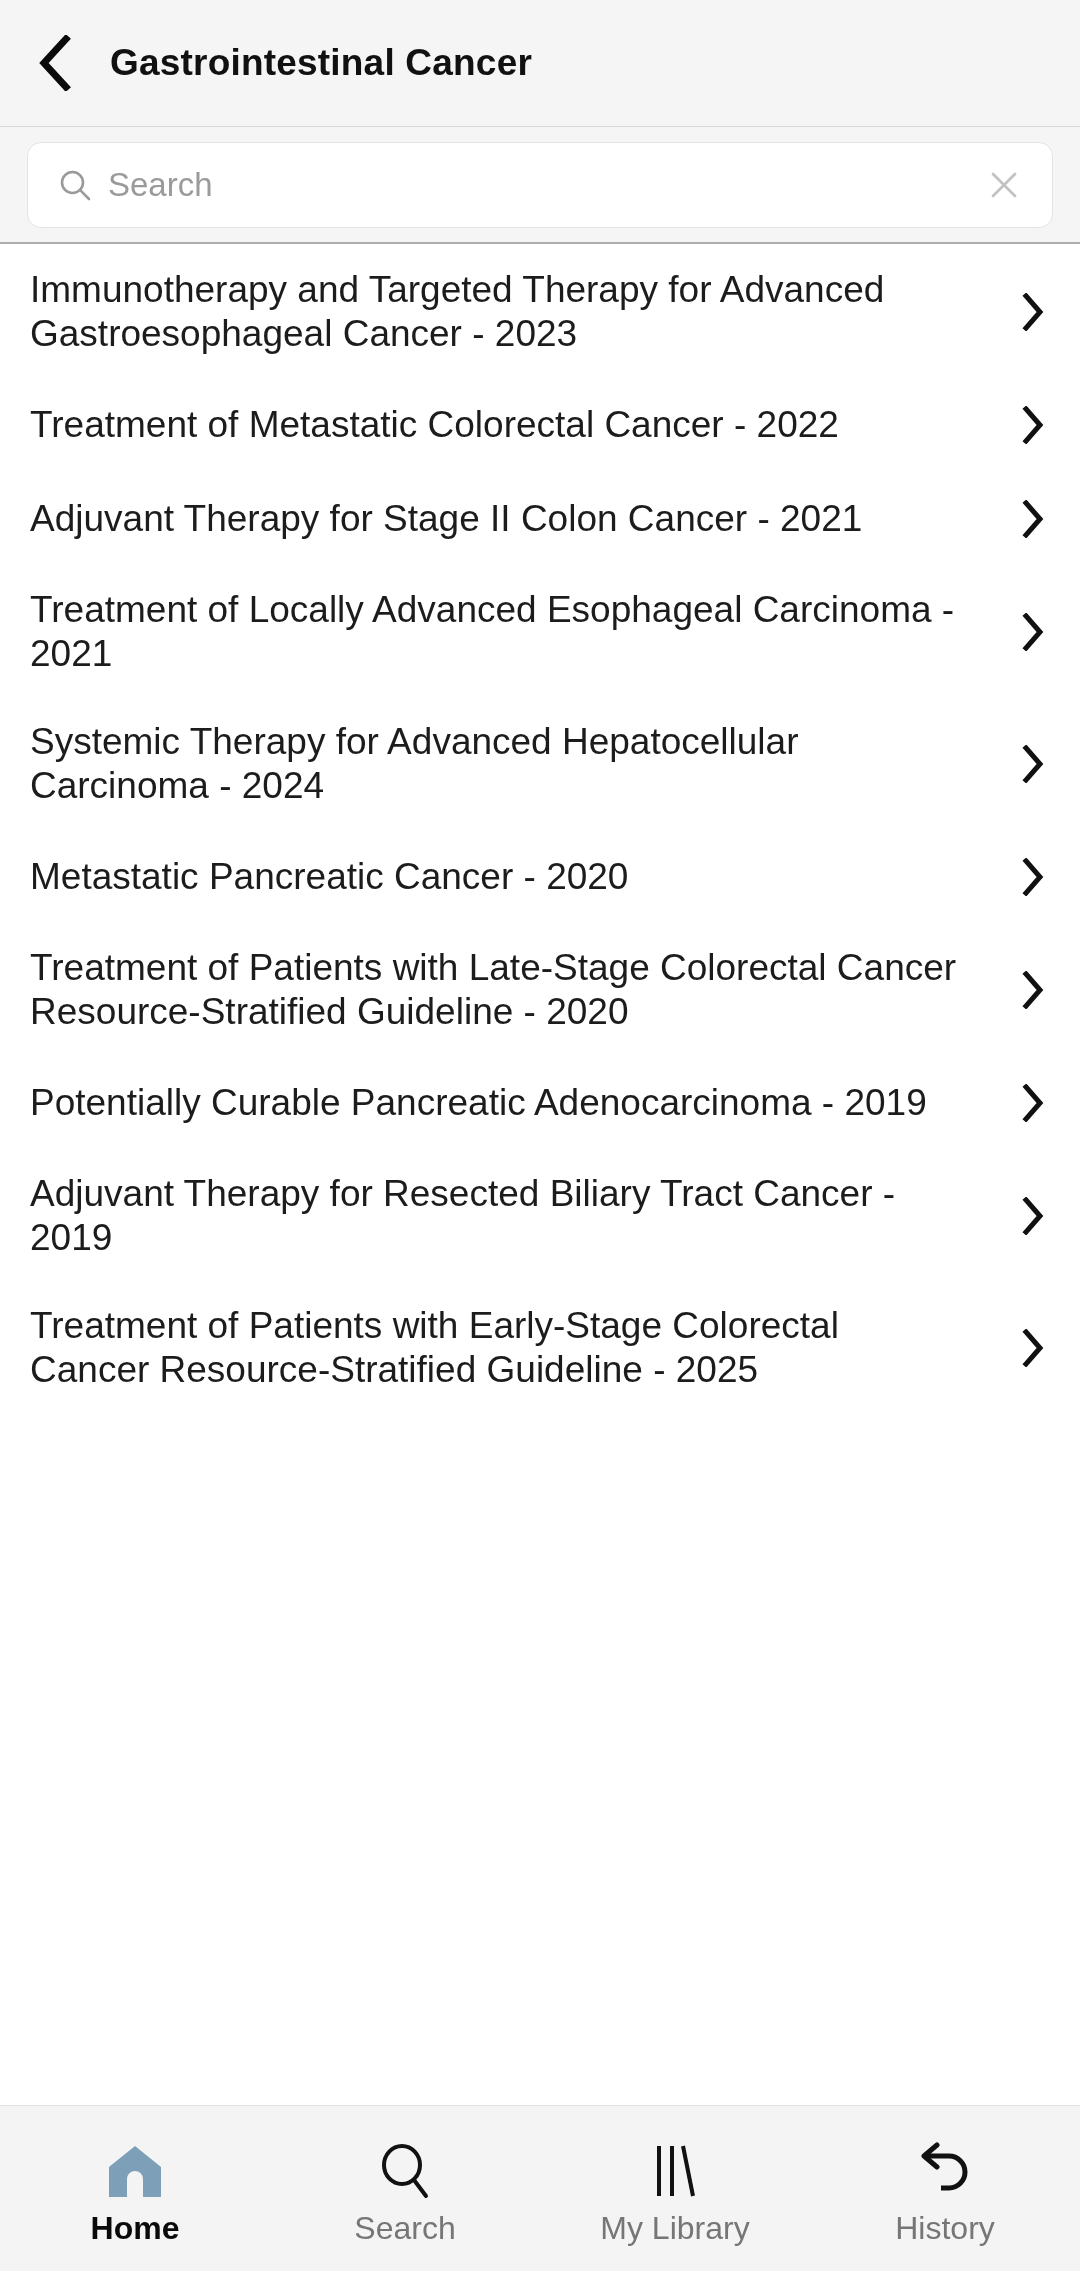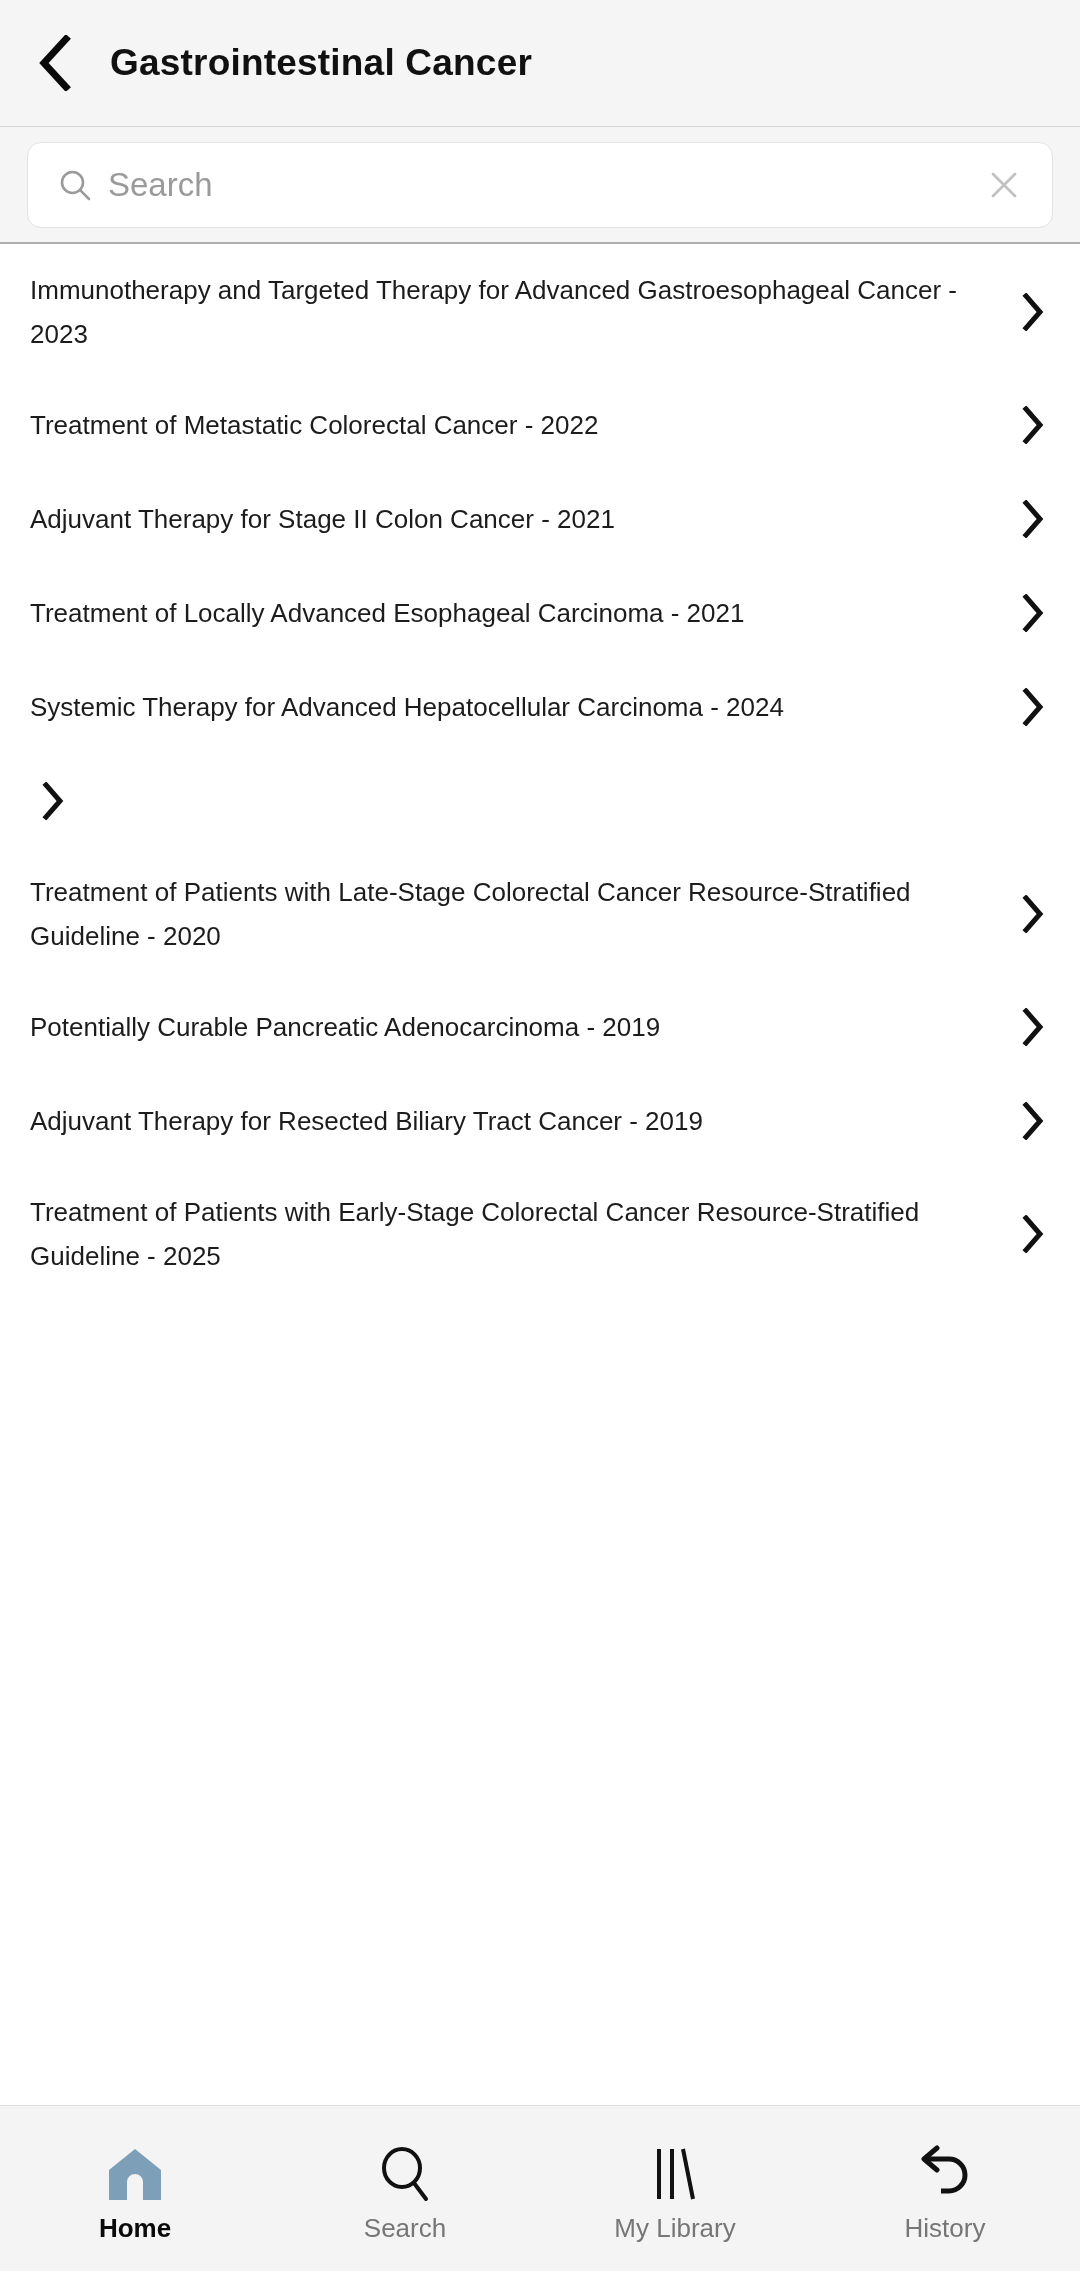--- a/index.html
+++ b/index.html
@@ -125,21 +125,21 @@
     display: flex;
     align-items: center;
     min-height: 94px;
     padding: 22px 24px 22px 30px;
     box-sizing: border-box;
     cursor: pointer;
     background: #ffffff;
   }
   .list-item-label {
     flex: 1;
-    font-size: 26px;
+    font-size: 37px;
     line-height: 44px;
     color: #1c1c1c;
     padding-right: 44px;
     word-wrap: break-word;
   }
   .list-chevron {
     flex: 0 0 auto;
     width: 46px;
     display: flex;
     align-items: center;
@@ -167,21 +167,21 @@
     padding-top: 6px;
   }
   .nav-icon {
     height: 62px;
     display: flex;
     align-items: center;
     justify-content: center;
     margin-bottom: 10px;
   }
   .nav-label {
-    font-size: 26px;
+    font-size: 32px;
     color: #767676;
     line-height: 1;
   }
   .nav-item.active .nav-label {
     color: #0a0a0a;
     font-weight: bold;
   }
 </style>
 </head>
 <body>
@@ -258,20 +258,21 @@
     <div class="list-item">
       <div class="list-item-label">Systemic Therapy for Advanced Hepatocellular Carcinoma - 2024</div>
       <span class="list-chevron">
         <svg width="24" height="38" viewBox="0 0 24 38" fill="none" xmlns="http://www.w3.org/2000/svg">
           <path d="M5 3 L19 19 L5 35" stroke="#111111" stroke-width="5" stroke-linecap="square" stroke-linejoin="miter" fill="none"></path>
         </svg>
       </span>
     </div>
 
     <div class="list-item">
+      <div class="list-item-label">Metastatic Pancreatic Cancer - 2020</div>
       <span class="list-chevron">
         <svg width="24" height="38" viewBox="0 0 24 38" fill="none" xmlns="http://www.w3.org/2000/svg">
           <path d="M5 3 L19 19 L5 35" stroke="#111111" stroke-width="5" stroke-linecap="square" stroke-linejoin="miter" fill="none"></path>
         </svg>
       </span>
     </div>
 
     <div class="list-item">
       <div class="list-item-label">Treatment of Patients with Late-Stage Colorectal Cancer Resource-Stratified Guideline - 2020</div>
       <span class="list-chevron">

